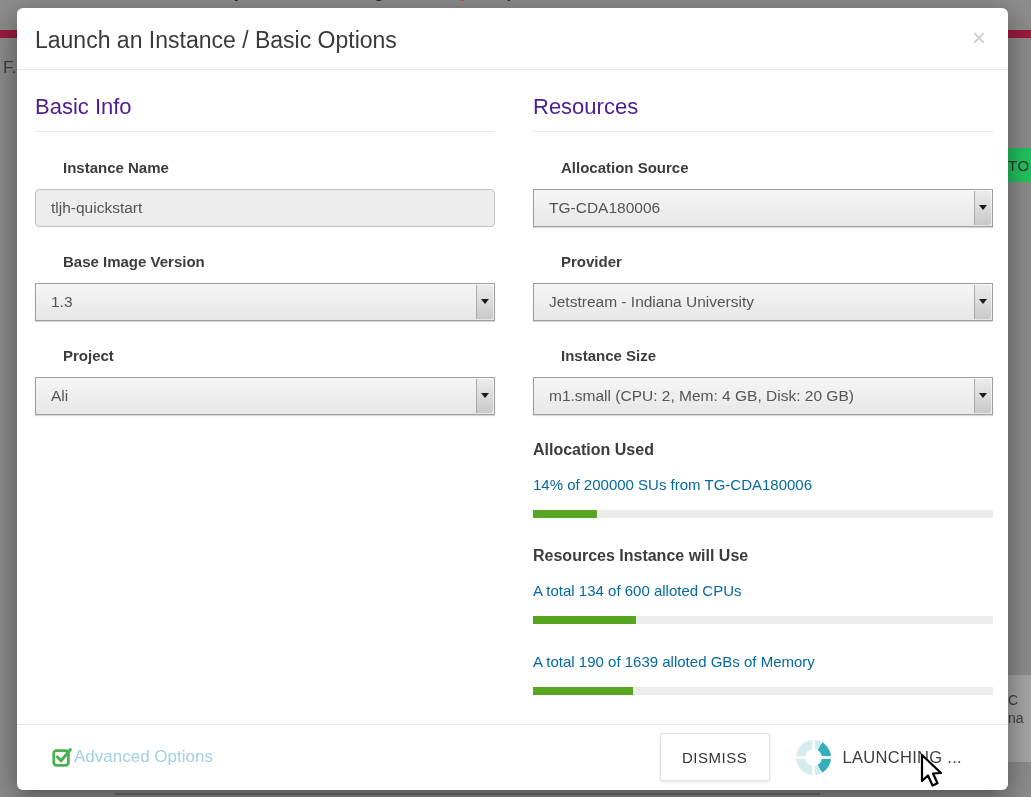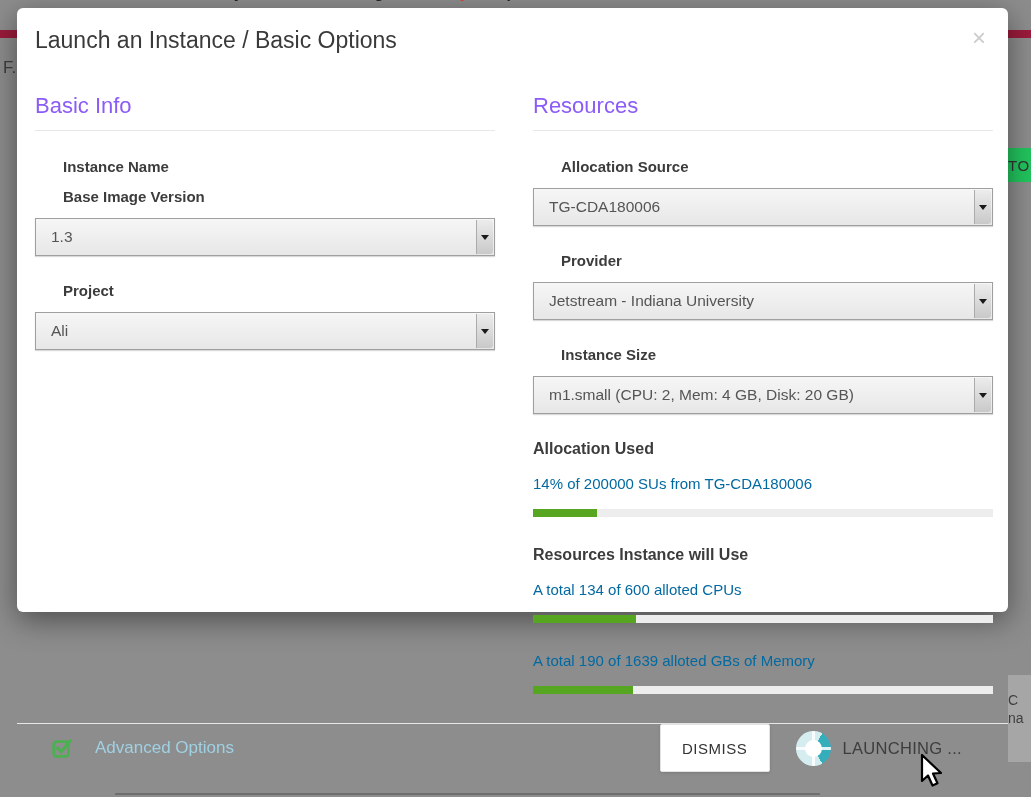--- a/index.html
+++ b/index.html
@@ -28,38 +28,38 @@
   .bg-box-to span { font-size:15px; color:#333; letter-spacing:.5px; }
   .bg-box-br {
     position:absolute; top:675px; left:1008px; width:23px; height:87px;
     background:#a6a6a6; padding-top:16px; line-height:18px;
     font-size:14px; color:#404040;
   }
   .bg-table-line { position:absolute; top:793px; left:115px; width:705px; height:2px; background:#6e6e6e; }
 
   
   .modal {
-    position:absolute; top:8px; left:17px; width:991px; height:604px;
+    position:absolute; top:8px; left:17px; width:991px; height:782px;
     background:#ffffff; border-radius:6px;
     box-shadow:0 8px 30px rgba(0,0,0,.45);
     display:flex; flex-direction:column;
   }
   .modal-header { position:relative; padding:19px 20px 15px 18px; }
   .modal-title { font-size:23px; font-weight:400; color:#3a3a3a; }
   .modal-close {
     position:absolute; right:22px; top:18px;
     font-size:24px; color:#cccccc; cursor:pointer; line-height:1;
   }
   .header-divider { height:1px; background:#e9e9e9; }
 
   .modal-body { flex:1; display:flex; gap:38px; padding:24px 15px 0 18px; }
   .col { flex:1; min-width:0; }
 
   .section-heading {
-    font-size:22px; font-weight:400; color:#8b5cf6;
+    font-size:22px; font-weight:400; color:#4c1d95;
     padding-bottom:11px; border-bottom:1px solid #e8e8e8; margin-bottom:27px;
   }
   .field-label { font-size:15px; font-weight:bold; color:#3c3c3c; margin-bottom:13px;margin-left:28px; }
 
   .text-input {
     width:100%; height:38px;
     background:#ededed; border:1px solid #c2c2c2; border-radius:4px;
     padding:0 15px; font-size:15.5px; color:#555;
     font-family:"Liberation Sans","DejaVu Sans",sans-serif;
     margin-bottom:26px;
@@ -91,21 +91,21 @@
   .stat-text { font-size:15px; color:#0369a1; margin-bottom:17px; }
   .progress-track { width:100%; height:8px; background:#ededed; margin-bottom:29px; }
   .progress-fill { height:100%; background:#56a621; }
 
   
   .modal-footer {
     border-top:1px solid #e7e7e7;
     height:84px; display:flex; align-items:center; justify-content:space-between;
     padding:0 18px 0 34px;
   }
-  .advanced-link { display:flex; align-items:center; gap:22px; cursor:pointer; }
+  .advanced-link { display:flex; align-items:center; gap:1px; cursor:pointer; }
   .advanced-label { font-size:17px; color:#9fd0e3; }
   .footer-right { display:flex; align-items:center; gap:26px; }
   .dismiss-btn {
     width:110px; height:48px; background:#ffffff;
     border:1px solid #e3e3e3; border-radius:2px;
     box-shadow:0 1px 3px rgba(0,0,0,.12);
     font-size:15px; color:#333; letter-spacing:.5px;
     font-family:"Liberation Sans","DejaVu Sans",sans-serif;
     cursor:pointer;
   }
@@ -170,20 +170,21 @@
     <span class="modal-close">×</span>
   </div>
   <div class="header-divider"></div>
 
   <div class="modal-body">
 
     <div class="col">
       <div class="section-heading">Basic Info</div>
 
       <div class="field-label">Instance Name</div>
+      <input class="text-input" type="text" value="tljh-quickstart" style="">
 
       <div class="field-label">Base Image Version</div>
       <div class="select">
         <span>1.3</span>
         <span class="select-arrow-strip"></span>
       </div>
 
       <div class="field-label">Project</div>
       <div class="select">
         <span>Ali</span>

